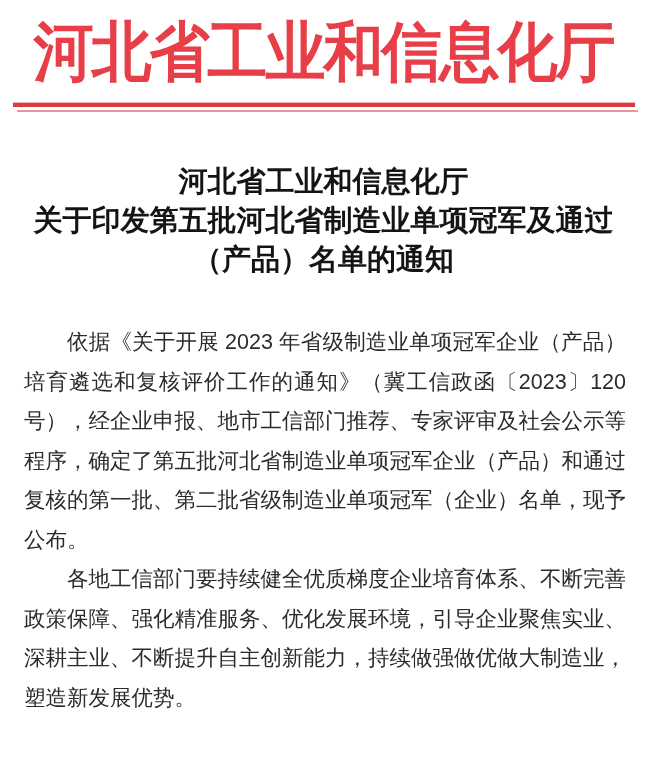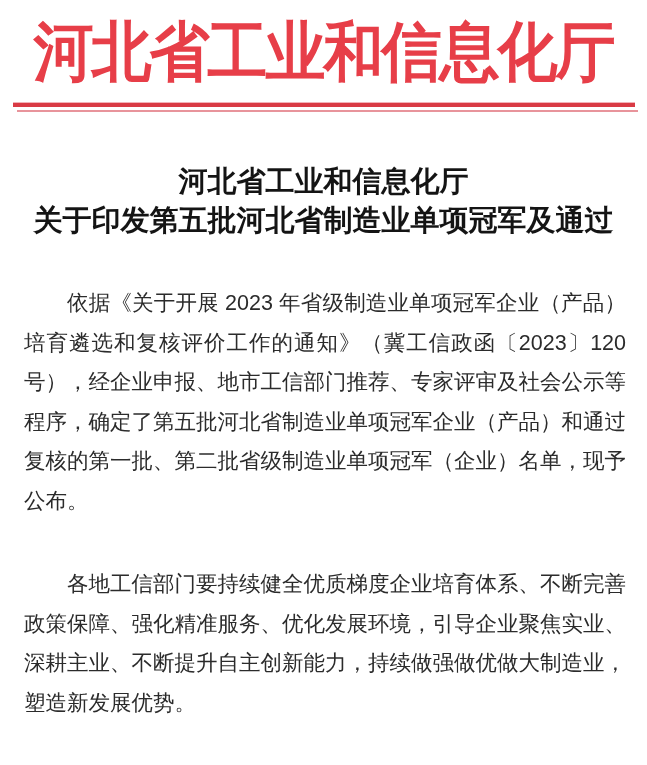--- a/index.html
+++ b/index.html
@@ -61,21 +61,20 @@
     line-height: 39.5px;
     text-align: justify;
     text-justify: inter-ideograph;
     color: #2b2b2b;
   }
   .body-text p {
     margin: 0;
   }
   .body-text p.indented {
     text-indent: 2em;
-    margin-top: 44px;
   }
 </style>
 </head>
 <body>
 
 <div class="page">
 
   <header class="letterhead">
     <h1 class="letterhead-title">河北省工业和信息化厅</h1>
   </header>
@@ -83,20 +82,21 @@
   <div class="rule">
     <div class="rule-hairline-top"></div>
     <div class="rule-thick"></div>
     <div class="rule-gap"></div>
     <div class="rule-thin"></div>
   </div>
 
   <h2 class="doc-title">
     <div class="line">河北省工业和信息化厅</div>
     <div class="line">关于印发第五批河北省制造业单项冠军及通过</div>
+    <div class="line">（产品）名单的通知</div>
   </h2>
 
   <section class="body-text">
     <p class="indented">依据《关于开展 2023 年省级制造业单项冠军企业（产品）培育遴选和复核评价工作的通知》（冀工信政函〔2023〕120 号），经企业申报、地市工信部门推荐、专家评审及社会公示等程序，确定了第五批河北省制造业单项冠军企业（产品）和通过复核的第一批、第二批省级制造业单项冠军（企业）名单，现予公布。</p>
     <p class="indented">各地工信部门要持续健全优质梯度企业培育体系、不断完善政策保障、强化精准服务、优化发展环境，引导企业聚焦实业、深耕主业、不断提升自主创新能力，持续做强做优做大制造业，塑造新发展优势。</p>
   </section>
 
 </div>
 
 </body></html>

